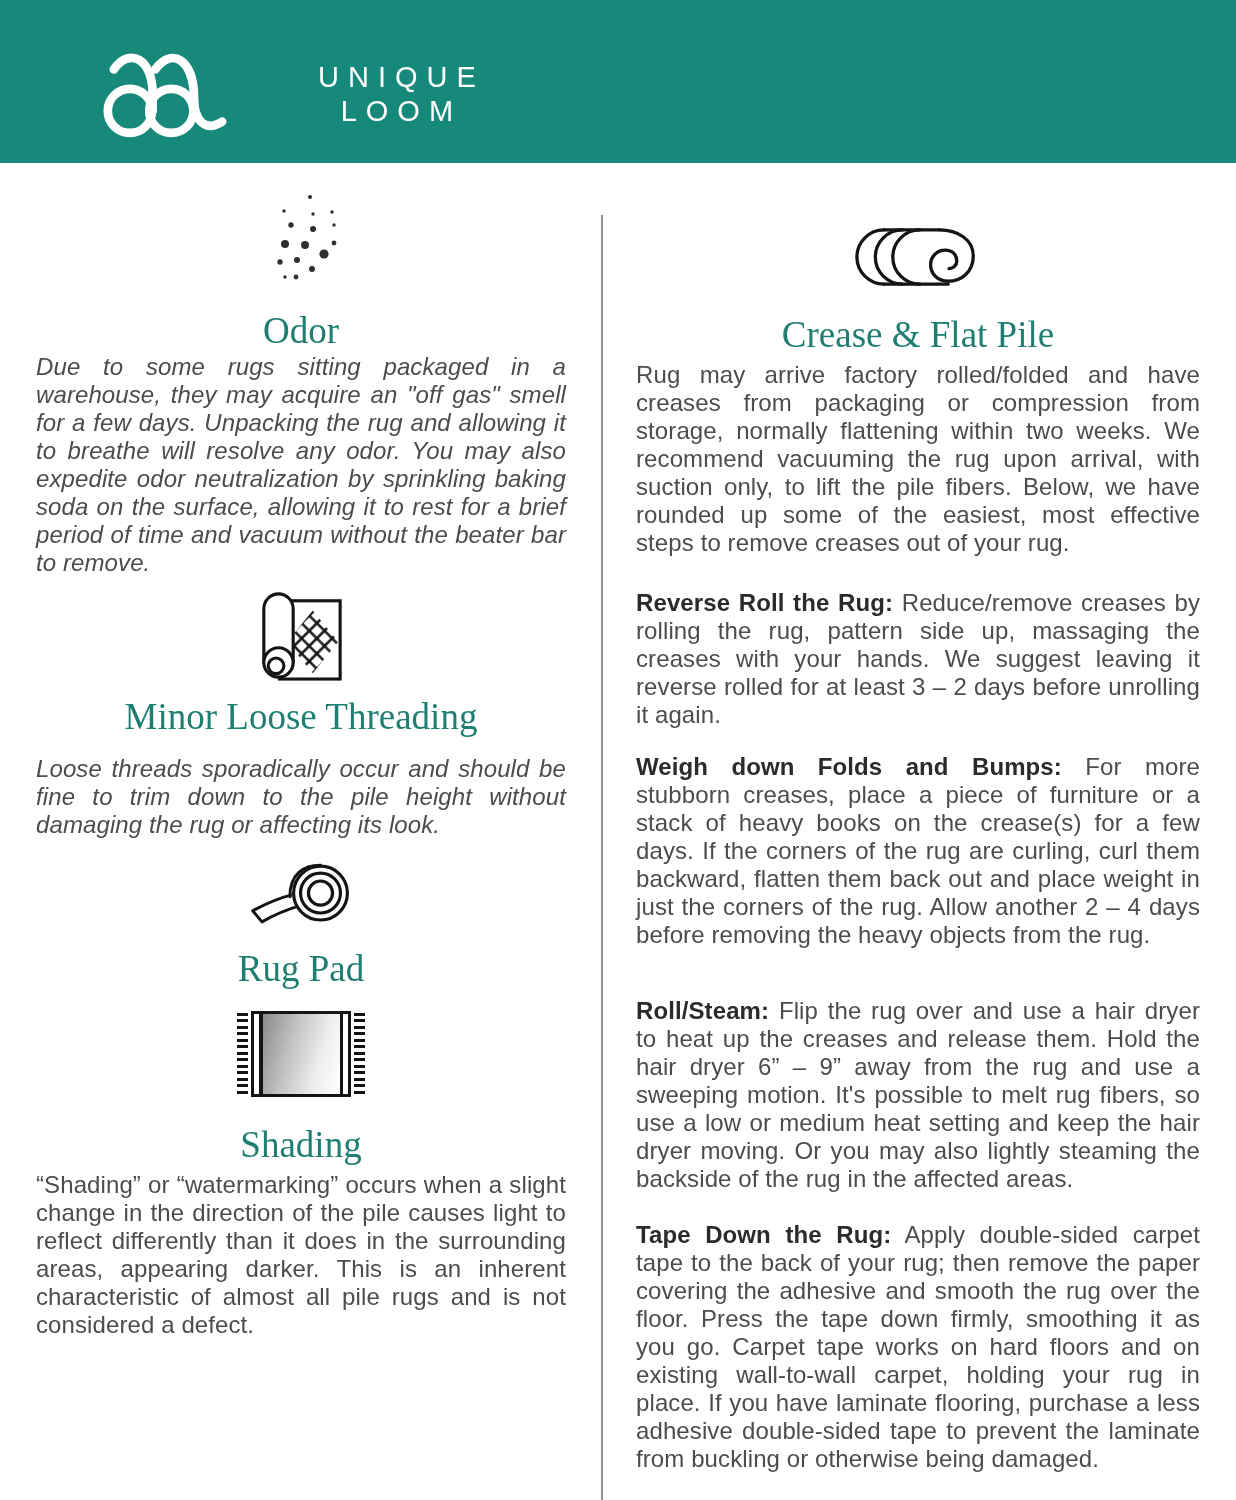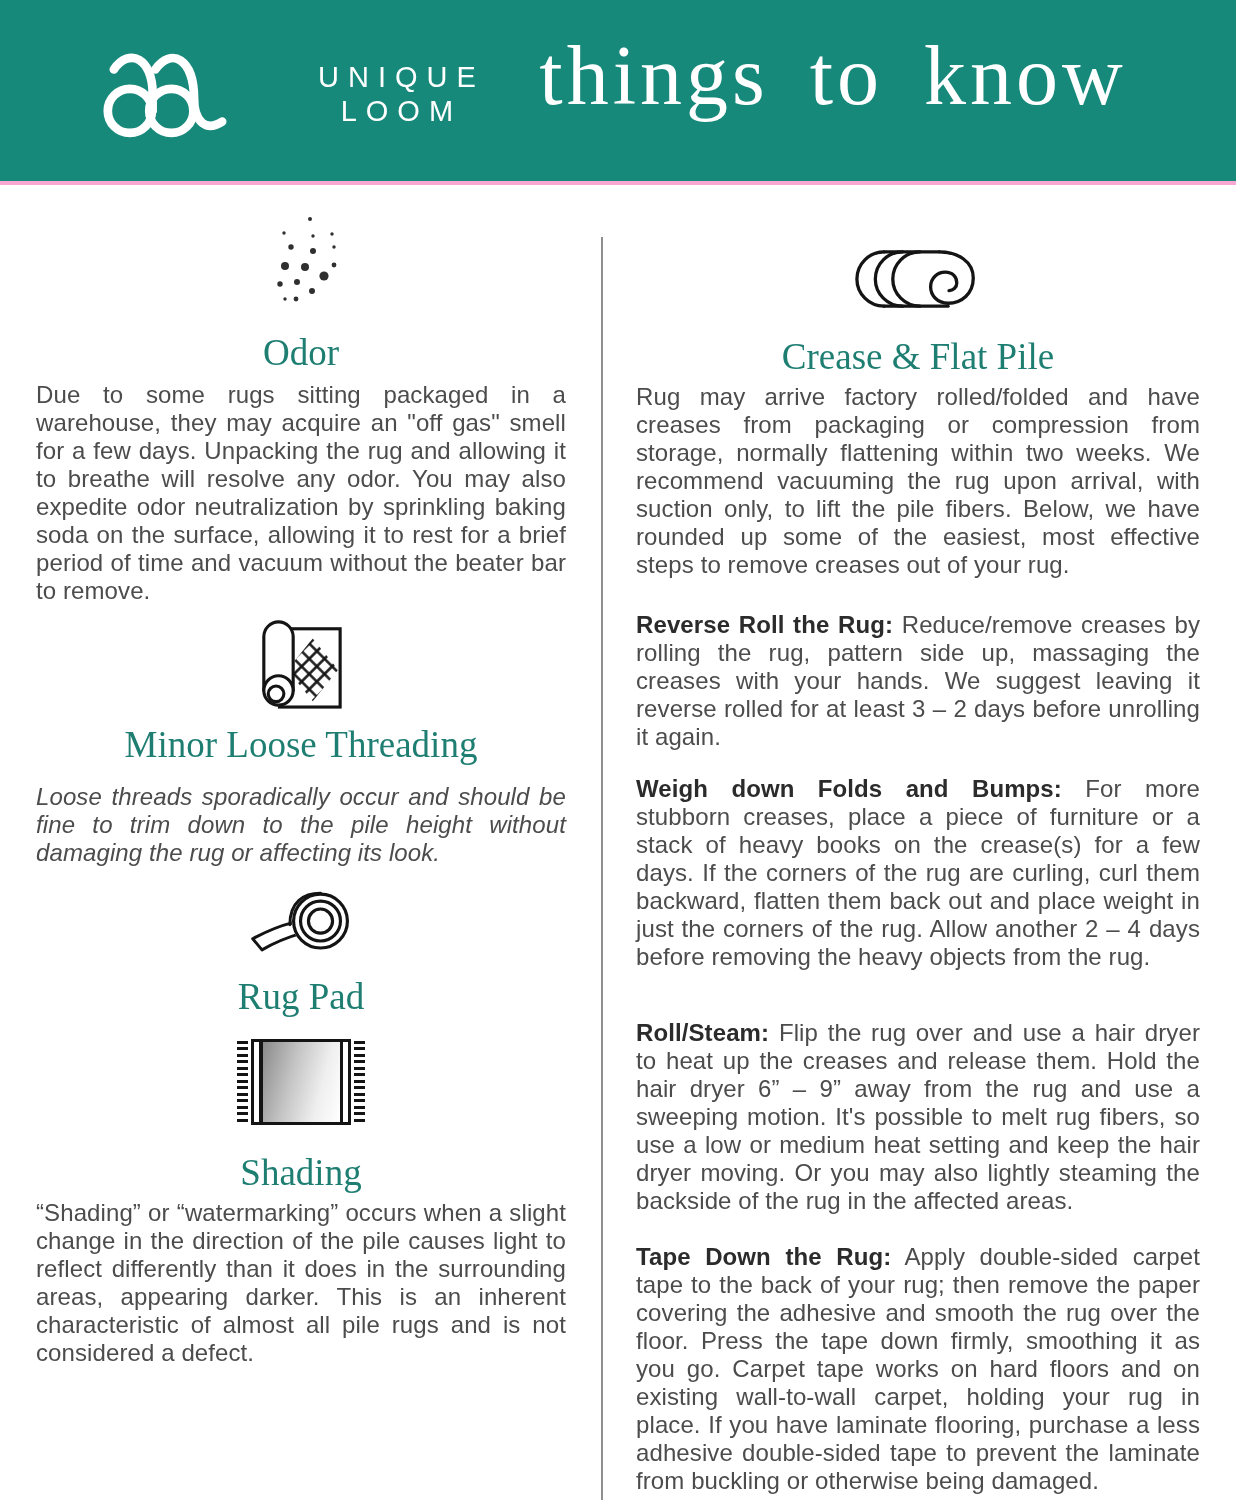--- a/index.html
+++ b/index.html
@@ -1,45 +1,45 @@
 <!DOCTYPE html>
 <html><head>
 <meta charset="utf-8">
 <style>
   html,body{margin:0;padding:0;background:#fff;}
-  .page{position:relative;width:1236px;height:1500px;background:#f9a8d4;overflow:hidden;
+  .page{position:relative;width:1236px;height:1500px;background:#0f766e;overflow:hidden;
         font-family:"Liberation Sans","DejaVu Sans",sans-serif;}
 
   
   .header{position:absolute;top:0;left:0;width:1236px;height:181px;background:#17897B;}
   .logo{position:absolute;left:95px;top:40px;}
   .brand{position:absolute;left:318px;top:60px;color:#ffffff;text-align:center;
          font-size:29px;letter-spacing:9px;line-height:1.18;font-weight:400;}
   .title{position:absolute;left:490px;right:60px;top:30px;margin:0;text-align:center;
          font-family:"Liberation Serif","DejaVu Serif",serif;font-weight:400;
          color:#ffffff;font-size:84px;line-height:1.1;letter-spacing:4px;word-spacing:16px;}
 
   
-  .content{position:absolute;top:185px;left:0;width:1236px;bottom:0;background:#fff;}
+  .content{position:absolute;top:163px;left:0;width:1236px;bottom:0;background:#fff;}
   .divider{position:absolute;left:601px;top:52px;bottom:0;width:2px;background:#8F8F8F;}
   .col{position:absolute;top:0;}
   .col-left{left:36px;width:530px;}
   .col-right{left:636px;width:564px;}
 
   .icon-wrap{text-align:center;}
   h2{font-family:"Liberation Serif","DejaVu Serif",serif;font-weight:400;color:#1F7E72;
      font-size:37px;line-height:44px;text-align:center;margin:0;}
   p{font-size:24px;line-height:28px;color:#4C4C4C;text-align:justify;margin:0;
     letter-spacing:0.1px;}
   p b{font-weight:700;color:#2B2B2B;}
 
   
   .mt-odor-icon{margin-top:28px;}
   .mt-odor-h{margin-top:22px;}
-  .mt-odor-p{margin-top:6px;}
+  .mt-odor-p{font-style:italic;}
   .mt-thread-icon{margin-top:8px;}
   .mt-thread-h{margin-top:4px;}
   .mt-thread-p{margin-top:16px;font-style:italic;}
   .mt-pad-icon{margin-top:16px;}
   .mt-pad-h{margin-top:10px;}
   .mt-pad-p{margin-top:6px;}
   .mt-shade-icon{margin-top:20px;}
   .mt-shade-h{margin-top:24px;}
   .mt-shade-p{margin-top:4px;}
 
@@ -73,21 +73,20 @@
         <circle cx="26" cy="53" r="16.5"></circle>
         <path d="M14,22 C26,5 43,14 43,40 L43,53"></path>
         <circle cx="57" cy="53" r="16.5"></circle>
         <path d="M45,22 C57,5 74,14 74,44 C74,61 83,69 95,61"></path>
       </g>
     </svg>
     <div class="brand">
       <div>UNIQUE</div>
       <div>LOOM</div>
     </div>
-    <h1 class="title">things to know</h1>
   </header>
 
   <main class="content">
     <div class="divider"></div>
 
     <section class="col col-left">
 
       <div class="icon-wrap mt-odor-icon">
         <svg width="80" height="92" viewBox="0 0 80 92">
           <g fill="#2f2f2f">

